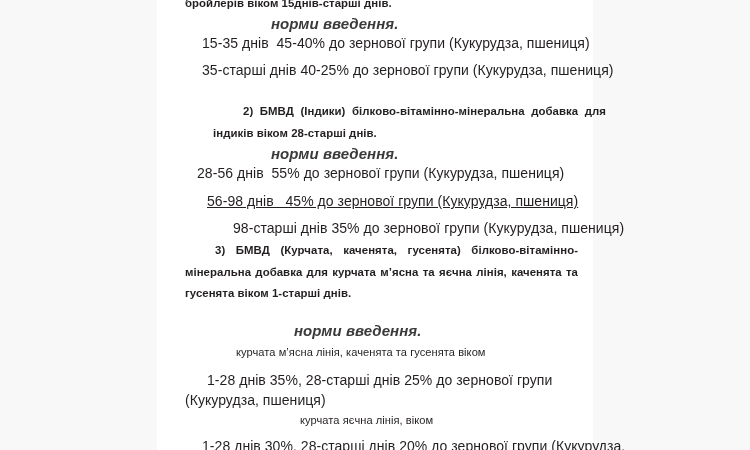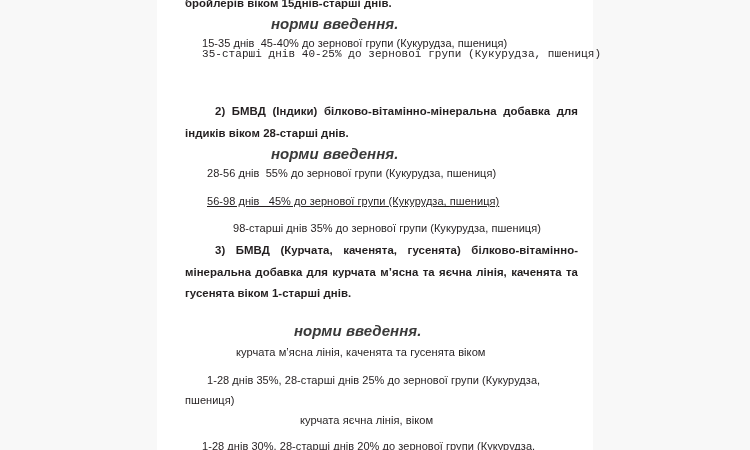--- a/index.html
+++ b/index.html
@@ -60,21 +60,21 @@
   .caption {
     font-style: italic;
     font-weight: bold;
     font-size: 15px;
     color: #3a3a3a;
     text-align: left;
   }
 
   
   .norm {
-    font-size: 11px;
+    font-size: 14px;
     line-height: 18px;
   }
 
   .norm-wrap {
     left: 185px;
     width: 393px;
     text-indent: 22px;
     line-height: 20px;
   }
 
@@ -95,27 +95,27 @@
 <div class="page-sheet"></div>
 
 <div class="doc-body">
 
   <div class="para clipped" style="left:185px; top:-4px; width:393px;">бройлерів віком 15днів-старші днів.</div>
 
   <div class="para caption" style="left:271px; top:17px;">норми введення.</div>
 
   <div class="para norm" style="left:202px; top:34px;">15-35 днів  45-40% до зернової групи (Кукурудза, пшениця)</div>
 
-  <div class="para norm" style="left:202px; top:45px;font-family:Liberation Mono, monospace;">35-старші днів 40-25% до зернової групи (Кукурудза, пшениця)</div>
+  <div class="para norm" style="left:202px; top:61px;">35-старші днів 40-25% до зернової групи (Кукурудза, пшениця)</div>
 
-  <div class="para heading" style="top:101px;">2) БМВД (Індики) білково-вітамінно-мінеральна добавка для індиків віком 28-старші днів.</div>
+  <div class="para heading" style="top:101px;margin-left:28px;">2) БМВД (Індики) білково-вітамінно-мінеральна добавка для індиків віком 28-старші днів.</div>
 
   <div class="para caption" style="left:271px; top:147px;">норми введення.</div>
 
-  <div class="para norm" style="left:207px; top:164px;">28-56 днів  55% до зернової групи (Кукурудза, пшениця)</div>
+  <div class="para norm" style="left:197px; top:164px;">28-56 днів  55% до зернової групи (Кукурудза, пшениця)</div>
 
   <div class="para norm" style="left:207px; top:192px;text-decoration:underline;">56-98 днів   45% до зернової групи (Кукурудза, пшениця)</div>
 
   <div class="para norm" style="left:207px; top:219px;margin-left:26px;">98-старші днів 35% до зернової групи (Кукурудза, пшениця)</div>
 
   <div class="para heading" style="top:240px;">3) БМВД (Курчата, каченята, гусенята) білково-вітамінно-мінеральна добавка для курчата м’ясна та яєчна лінія, каченята та гусенята віком 1-старші днів.</div>
 
   <div class="para caption" style="left:294px; top:324px;">норми введення.</div>
 
   <div class="para sublabel" style="left:236px; top:345px;">курчата м’ясна лінія, каченята та гусенята віком</div>

